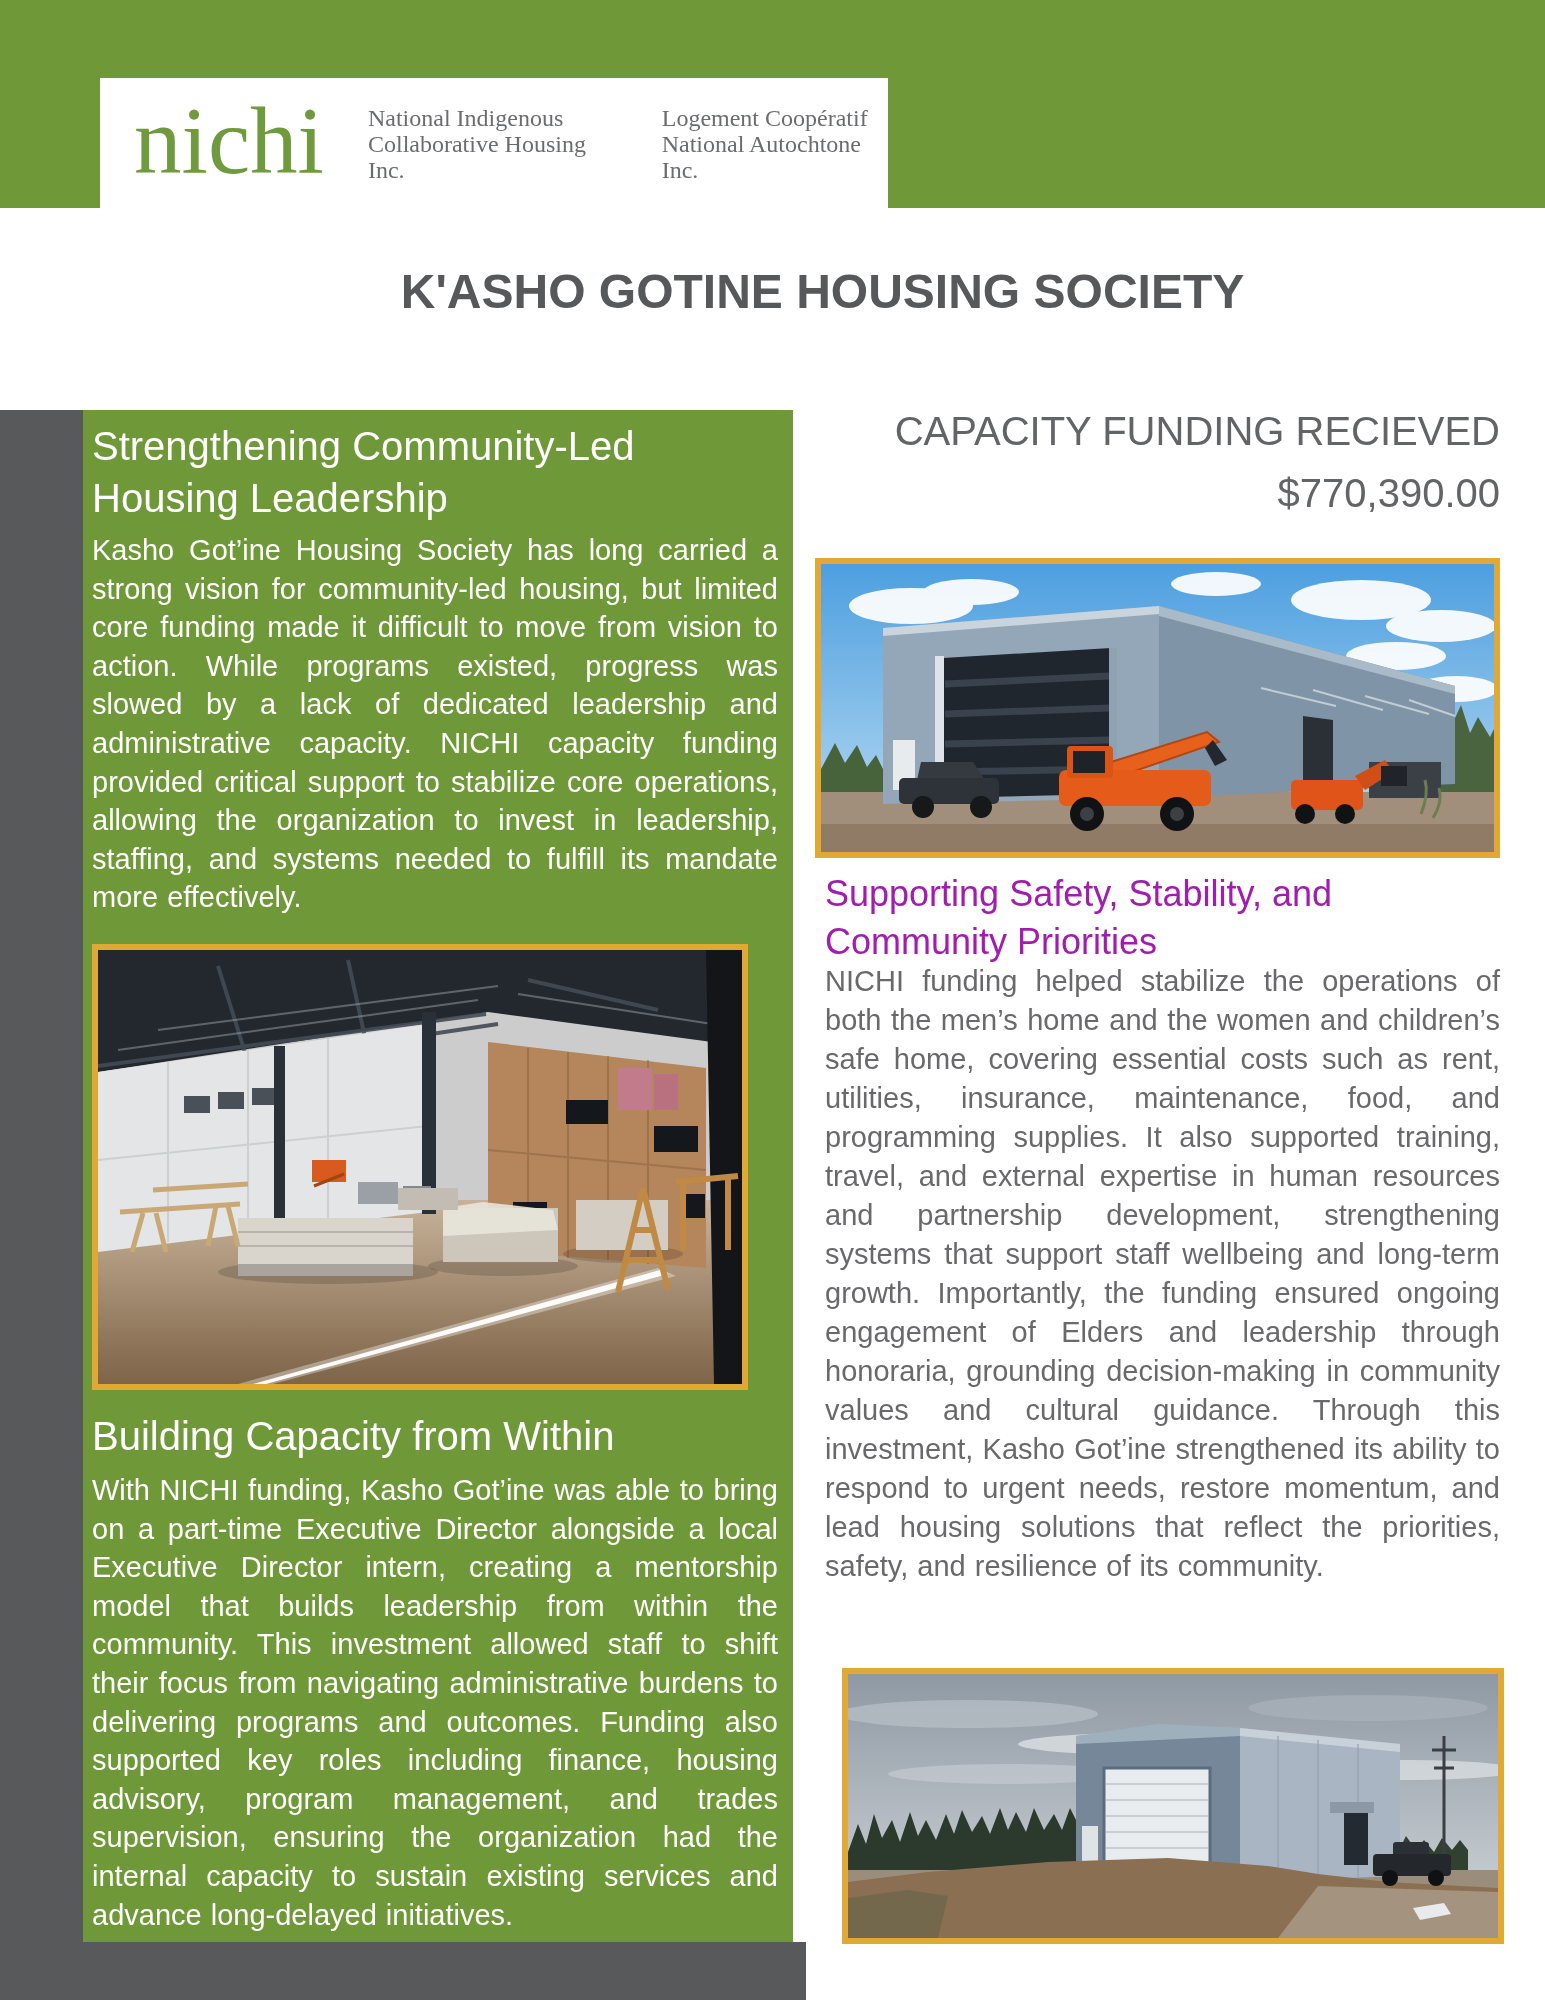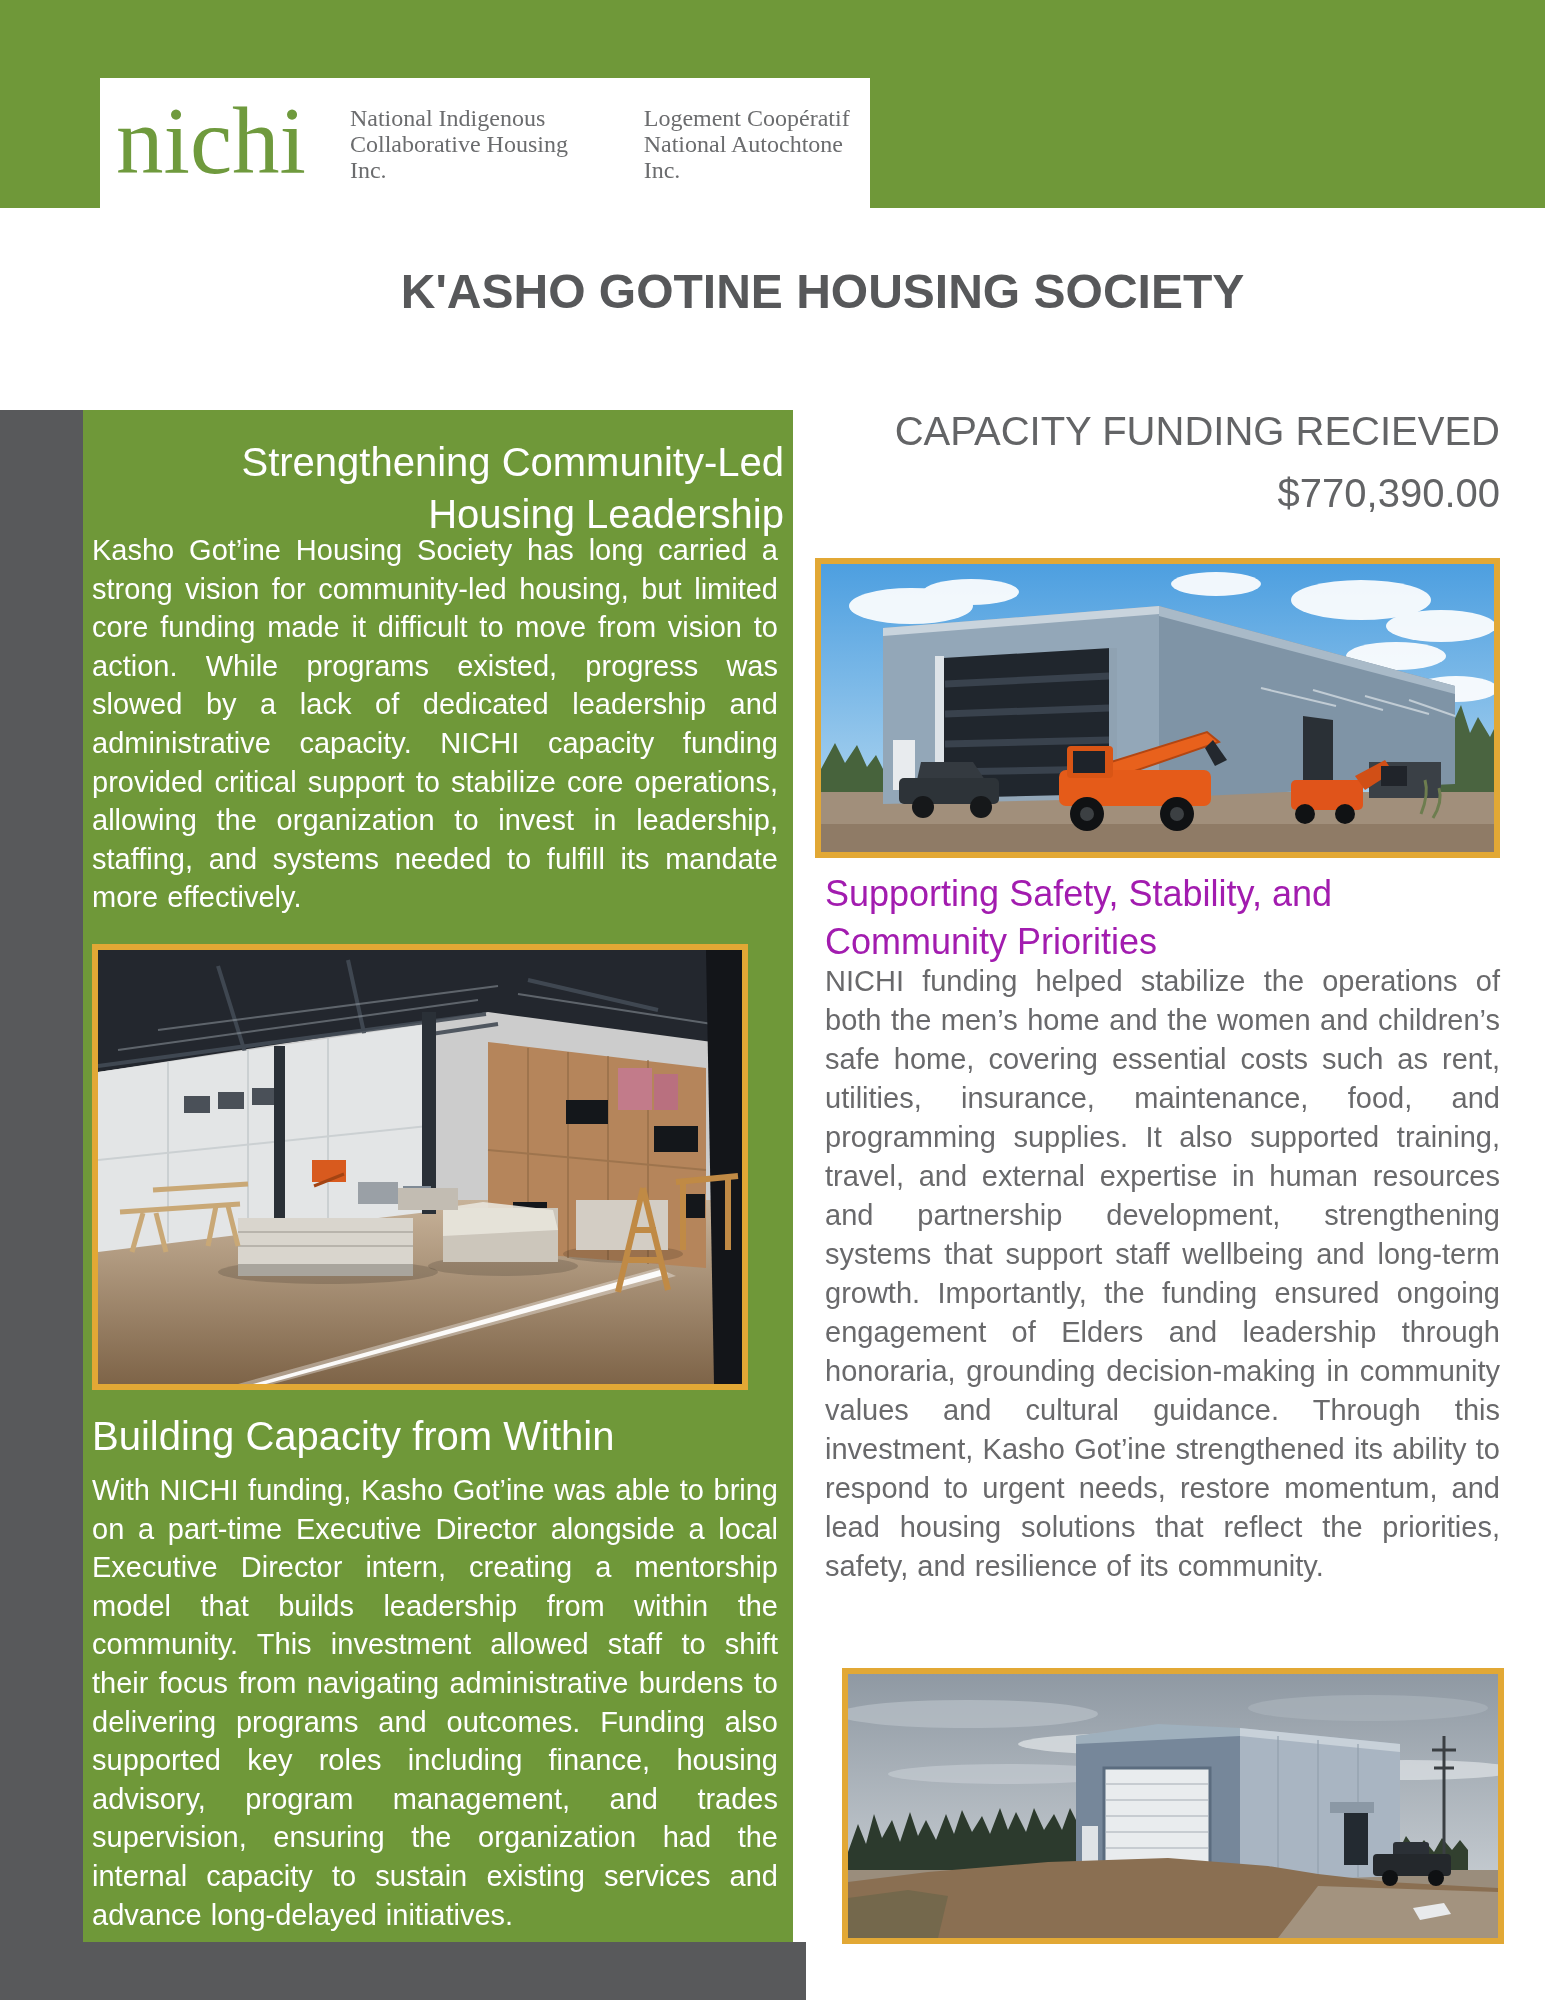--- a/index.html
+++ b/index.html
@@ -4,35 +4,35 @@
 <style>
   html,body{margin:0;padding:0;background:#ffffff;}
   #page{
     position:relative;width:1545px;height:2000px;background:#ffffff;overflow:hidden;
     font-family:"Liberation Sans","DejaVu Sans",sans-serif;
   }
   .abs{position:absolute;}
   
   .header-band{left:0;top:0;width:1545px;height:208px;}
   .logo-box{left:100px;top:78px;width:770px;height:132px;background:#ffffff;
-    display:flex;align-items:center;}
+    display:flex;align-items:center;padding-left:18px;}
   .logo-word{font-family:"Liberation Serif","DejaVu Serif",serif;
     font-size:95px;line-height:95px;margin-left:16px;margin-top:-6px;}
   .tagline{font-family:"Liberation Serif","DejaVu Serif",serif;
     font-size:24px;line-height:26px;color:#6b6c6e;white-space:pre-line;}
   .tagline.en{margin-left:44px;}
   .tagline.fr{margin-left:50px;}
   .page-title{left:0;top:264px;width:1545px;text-align:center;padding-left:100px;
     box-sizing:border-box;font-weight:bold;font-size:48px;color:#57585a;letter-spacing:0px;}
   
   .left-stripe{left:0;top:410px;width:83px;height:1532px;}
   .green-panel{left:83px;top:410px;width:710px;height:1532px;}
   .footer-bar{left:0;top:1942px;width:806px;height:58px;}
   .gp-heading{color:#ffffff;font-size:40px;line-height:52px;}
-  .h1{left:92px;top:436px;width:692px;text-align:right;}
+  .h1{left:92px;top:420px;width:692px;}
   .h2{left:92px;top:1410px;width:692px;}
   .gp-para{color:#ffffff;font-size:29px;line-height:38.6px;text-align:justify;word-spacing:1px;}
   .p1{left:92px;top:531px;width:686px;}
   .p2{left:92px;top:1471px;width:686px;}
   
   .photo{border:6px solid #e2a835;background:#cccccc;}
   .photo svg{display:block;}
   .photo-interior{left:92px;top:944px;width:644px;height:434px;}
   .photo-ext1{left:815px;top:558px;width:673px;height:288px;}
   .photo-ext2{left:842px;top:1668px;width:650px;height:264px;}

